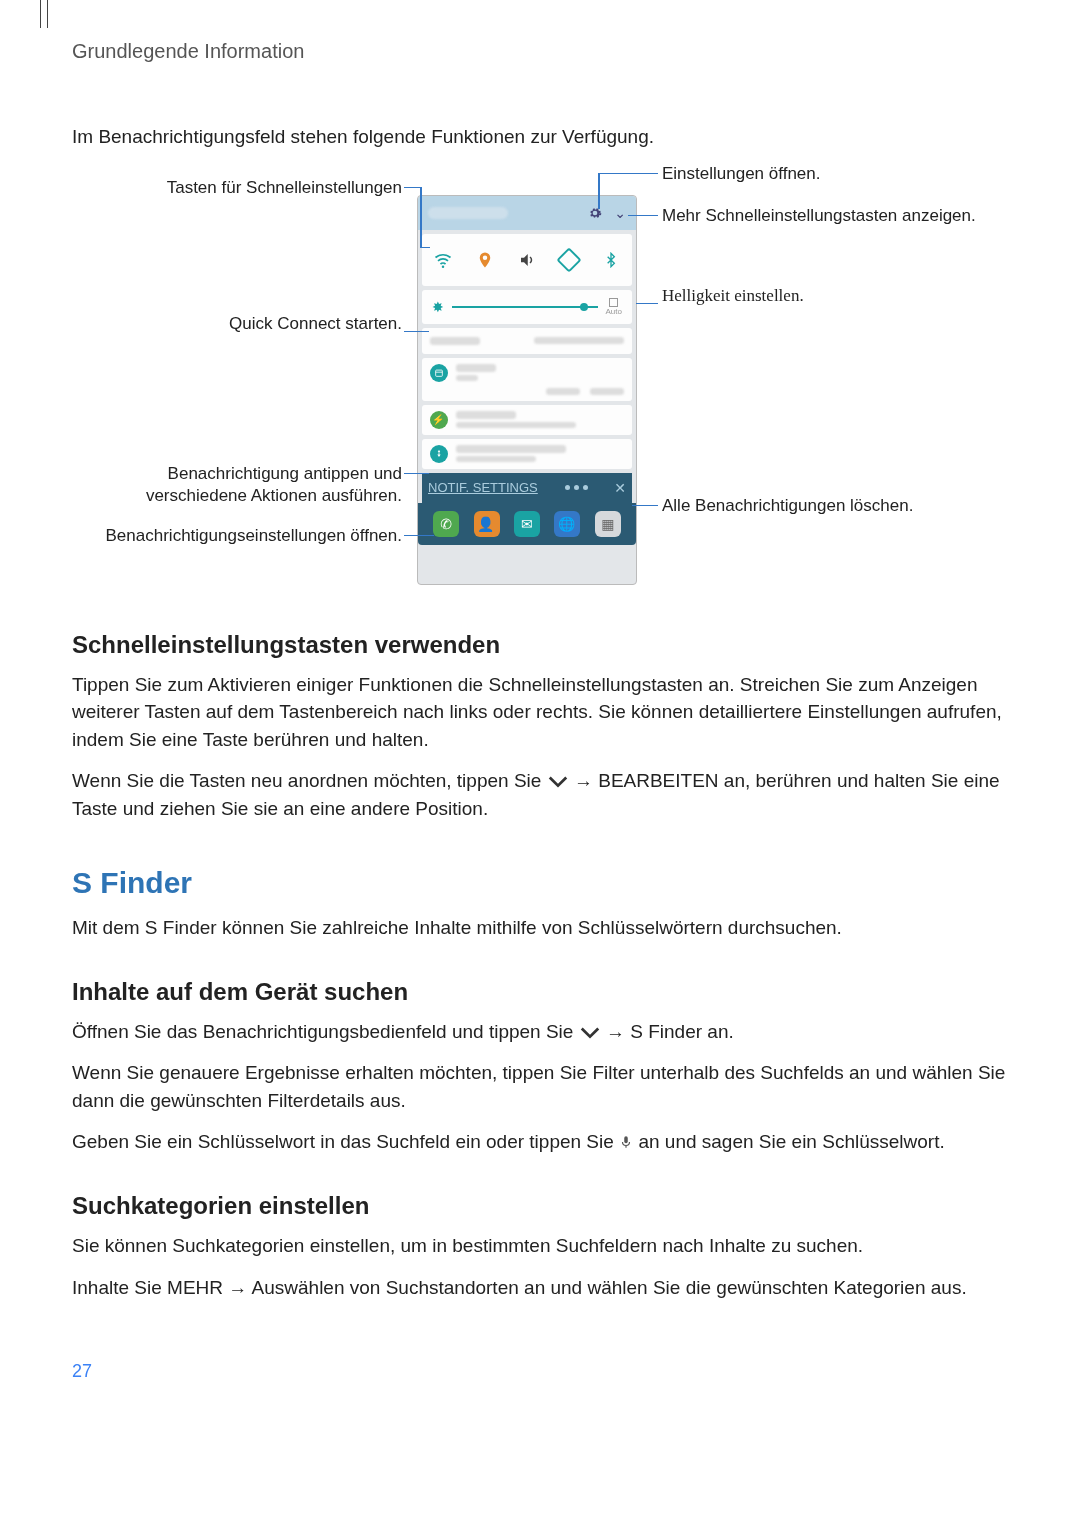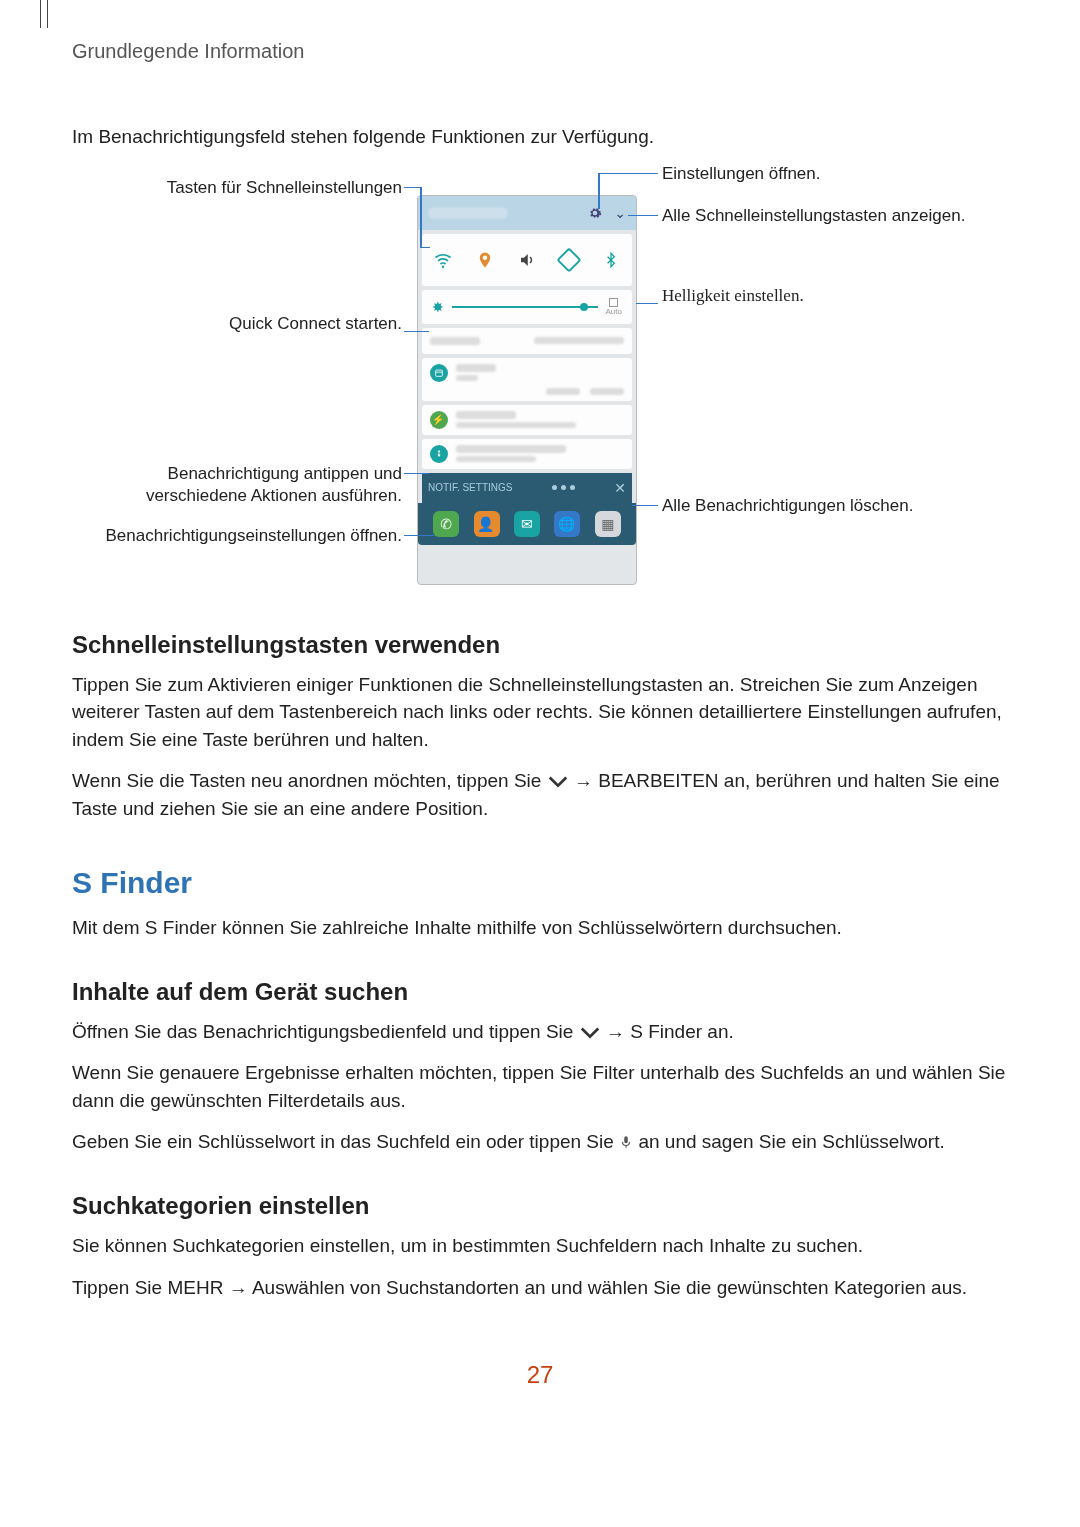--- a/index.html
+++ b/index.html
@@ -44,23 +44,23 @@
   }
   .h1-blue {
     font-size: 30px;
     font-weight: bold;
     color: #2e74b5;
     margin-top: 44px;
     margin-bottom: 14px;
   }
   .bold { font-weight: normal; }
   .page-num {
-    text-align: center;
-    font-size: 24px;
-    color: #c2410c;
+    text-align: left;
+    font-size: 18px;
+    color: #3b82f6;
     margin-top: 60px;
   }
   
   .diagram {
     position: relative;
     height: 430px;
     margin: 10px 0 30px 0;
   }
   .phone {
     position: absolute;
@@ -126,21 +126,21 @@
   .small-actions{display:flex;justify-content:flex-end;gap:10px;margin-top:6px;}
   .small-actions .btxt{width:34px;height:7px;}
   
   .ph-bottom{background:#2b5a73;height:30px;display:flex;align-items:center;justify-content:center;gap:16px;margin:0 4px;}
   .ph-bottom2{background:#2b5a73;height:42px;display:flex;align-items:center;justify-content:space-around;padding:0 8px;border-radius:0 0 4px 4px;}
   .app{width:26px;height:26px;border-radius:6px;display:flex;align-items:center;justify-content:center;color:#fff;font-size:14px;}
   .a-g{background:#4fa84f;} .a-o{background:#e58a2f;} .a-t{background:#1aa3a3;} .a-b{background:#3478c7;} .a-gr{background:#d6d9dc;color:#666;}
   .nav-dots{display:flex;gap:4px;}
   .nav-dots span{width:5px;height:5px;border-radius:50%;background:#aaccdd;}
   .clear-x{color:#aaccdd;font-size:14px;margin-left:auto;}
-  .notif-label{color:#aaccdd;font-size:10px;}
+  .notif-label{color:#aaccdd;font-size:13px;text-decoration:underline;}
   
   .callout {
     position: absolute;
     font-size: 17px;
     color: #222;
     line-height: 1.3;
   }
   .callout.left { text-align: right; }
   .line {
     position: absolute;
@@ -284,21 +284,21 @@
 
     <div class="callout left" style="left:0;top:360px;width:330px;">Benachrichtigungseinstellungen öffnen.</div>
     <div class="line hl" style="left:332px;top:370px;width:30px;"></div>
 
     <div class="callout" style="left:590px;top:-2px;">
       <span class="bold">Einstellungen</span><span> öffnen.</span>
     </div>
     <div class="line vl" style="left:526px;top:8px;height:36px;"></div>
     <div class="line hl" style="left:526px;top:8px;width:60px;"></div>
 
-    <div class="callout" style="left:590px;top:40px;width:320px;">Alle Schnelleinstellungstasten anzeigen.</div>
+    <div class="callout" style="left:590px;top:40px;width:320px;">Mehr Schnelleinstellungstasten anzeigen.</div>
     <div class="line hl" style="left:556px;top:50px;width:30px;"></div>
 
     <div class="callout" style="left:590px;top:120px;font-family:Liberation Serif, serif;">Helligkeit einstellen.</div>
     <div class="line hl" style="left:564px;top:138px;width:22px;"></div>
 
     <div class="callout" style="left:590px;top:330px;">Alle Benachrichtigungen löschen.</div>
     <div class="line hl" style="left:560px;top:340px;width:26px;"></div>
   </div>
 
   <h3 class="h2">Schnelleinstellungstasten verwenden</h3>
@@ -330,17 +330,17 @@
     <svg class="mic" viewBox="0 0 24 24">
         <rect x="9" y="2" width="6" height="12" rx="3" fill="#555"></rect>
         <path fill="none" stroke="#555" stroke-width="2" d="M6 12a6 6 0 0 0 12 0M12 18v4"></path>
       </svg>
     <span> an und sagen Sie ein Schlüsselwort.</span>
   </p>
 
   <h3 class="h2">Suchkategorien einstellen</h3>
   <p class="body-text">Sie können Suchkategorien einstellen, um in bestimmten Suchfeldern nach Inhalte zu suchen.</p>
   <p class="body-text">
-    <span>Tippen Sie </span><span class="bold">MEHR</span><span> → </span><span class="bold">Auswählen von Suchstandorten</span><span> an und wählen Sie die gewünschten Kategorien aus.</span>
+    <span>Inhalte Sie </span><span class="bold">MEHR</span><span> → </span><span class="bold">Auswählen von Suchstandorten</span><span> an und wählen Sie die gewünschten Kategorien aus.</span>
   </p>
 
   <div class="page-num">27</div>
 </div>
 
 </body></html>

